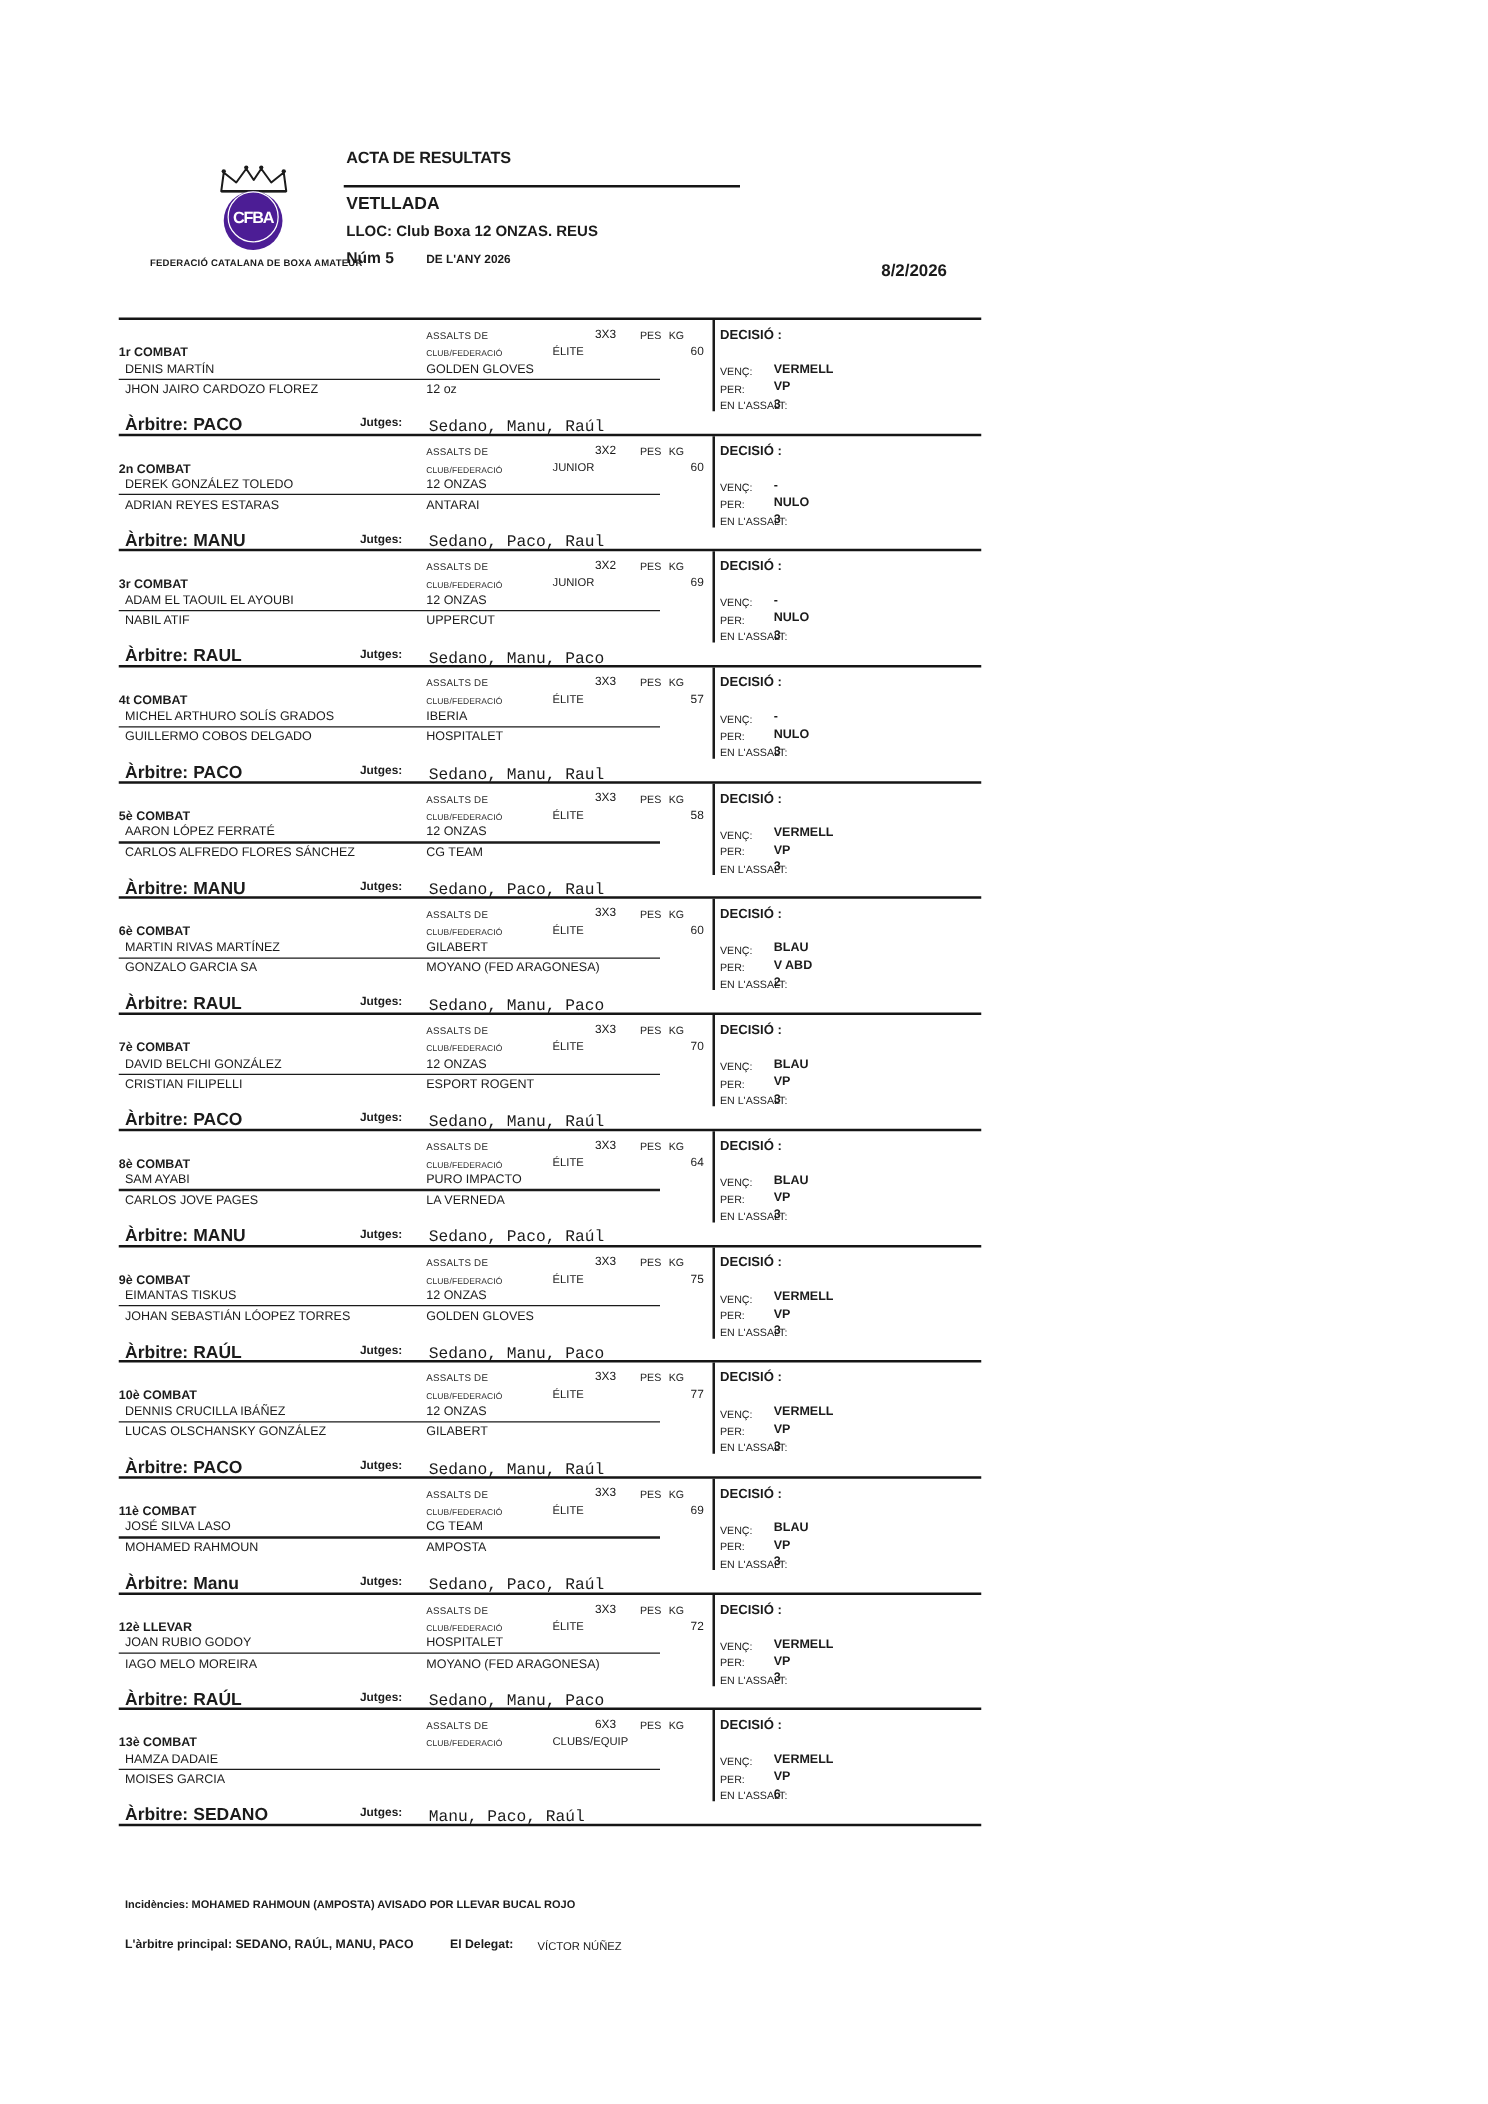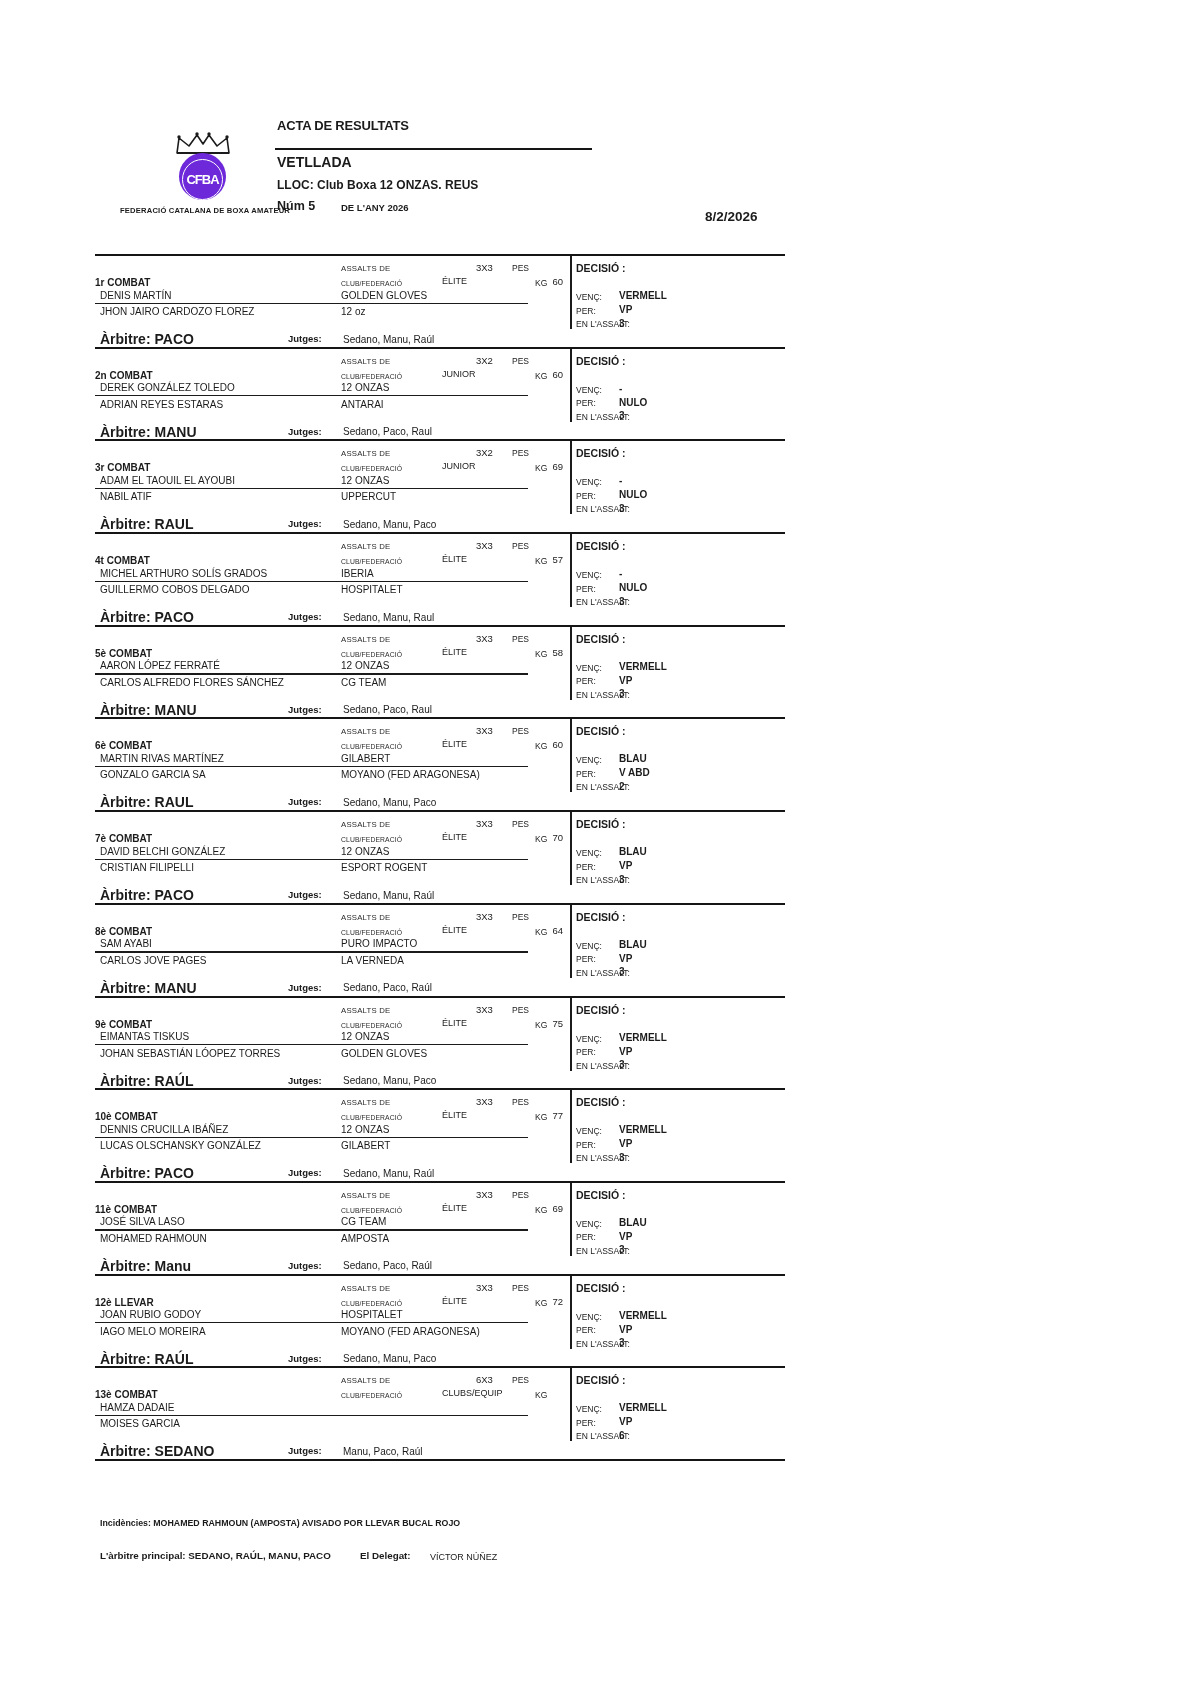--- a/index.html
+++ b/index.html
@@ -3,63 +3,63 @@
 <meta charset="utf-8">
 <style>
   html,body{margin:0;padding:0;background:#e8e8e8;}
   .page{position:relative;width:1190px;height:1683px;background:#ffffff;margin:0 auto;
         font-family:"Liberation Sans",sans-serif;color:#1b1b1b;overflow:hidden;}
   .abs{position:absolute;}
 
   
   .logo-crown{position:absolute;left:171px;top:131px;}
   .logo-circle{position:absolute;left:179px;top:153px;width:47px;height:47px;border-radius:50%;
-               background:#6d28d9;display:flex;align-items:flex-end;justify-content:center;}
+               background:#4c1d95;display:flex;align-items:flex-start;justify-content:center;}
   .logo-ring{width:39px;height:39px;border-radius:50%;border:1.5px solid #fff;
              display:flex;align-items:center;justify-content:center;}
   .logo-mono{color:#fff;font-size:13px;font-weight:bold;letter-spacing:-1px;}
   .fed-caption{left:80px;top:206px;width:250px;text-align:center;font-size:7.6px;font-weight:bold;letter-spacing:.2px;}
 
   .doc-title{left:277px;top:118px;font-size:13px;font-weight:bold;letter-spacing:-.2px;}
   .title-rule{left:275px;top:148px;width:317px;height:1.6px;background:#151515;}
   .doc-subtitle{left:277px;top:154px;font-size:14px;font-weight:bold;}
   .doc-lloc{left:277px;top:178px;font-size:12px;font-weight:bold;}
   .doc-num{left:277px;top:199px;font-size:12.5px;font-weight:bold;}
   .doc-year{left:341px;top:202px;font-size:9.5px;font-weight:bold;}
   .doc-date{left:705px;top:209px;font-size:13.5px;font-weight:bold;}
 
   
   .combat-list{position:absolute;left:95px;top:254px;width:690px;border-bottom:2.4px solid #151515;}
   .combat{position:relative;height:90.7px;border-top:2.4px solid #151515;}
   .combat > div{position:absolute;white-space:nowrap;}
   .c-assalts-label{left:246px;top:8px;font-size:7.8px;letter-spacing:.2px;color:#2a2a2a;}
   .c-rounds{left:345px;top:6px;font-size:9.5px;margin-left:36px;}
   .c-pes-label{left:417px;top:7px;font-size:8.5px;}
-  .c-kg-label{left:440px;top:22px;font-size:8.5px;text-align:center;}
+  .c-kg-label{left:440px;top:7px;font-size:8.5px;text-align:center;}
   .c-num{left:0;top:21px;font-size:10px;font-weight:bold;}
   .c-clubfed-label{left:246px;top:24px;font-size:6.8px;letter-spacing:.1px;color:#2a2a2a;}
   .c-cat{left:347px;top:20px;font-size:9px;}
   .c-kg{left:395px;top:20px;width:73px;text-align:right;font-size:9.5px;}
   .c-boxer1{left:5px;top:33.5px;font-size:10px;}
   .c-club1{left:246px;top:33.5px;font-size:10px;}
   .u-line{left:0;top:46.5px;width:433px;height:1.3px;background:#1b1b1b;}
   .c-boxer2{left:5px;top:50px;font-size:10px;}
   .c-club2{left:246px;top:50px;font-size:10px;}
   .c-divider{left:475px;top:0;width:1.6px;height:73px;background:#1b1b1b;}
   .d-label{left:481px;top:6px;font-size:10.5px;font-weight:bold;}
   .d-venc-label{left:481px;top:36px;font-size:8.5px;}
   .d-venc{left:524px;top:34px;font-size:10px;font-weight:bold;}
   .d-per-label{left:481px;top:49.5px;font-size:8.5px;}
   .d-per{left:524px;top:48px;font-size:10px;font-weight:bold;}
   .d-assalt-label{left:481px;top:63px;font-size:8.5px;}
   .d-assalt{left:524px;top:61.5px;font-size:10px;font-weight:bold;}
   .c-arbitre{left:5px;top:75px;font-size:14px;font-weight:bold;}
   .c-arbitre span:first-child{margin-right:4px;}
   .c-jutges-label{left:193px;top:77px;font-size:9.5px;font-weight:bold;}
-  .c-jutges{left:248px;top:77.5px;font-size:10px;}
+  .c-jutges{left:248px;top:77.5px;font-size:13px;font-family:Liberation Mono, monospace;}
 
   
   .f-incidencies{left:100px;top:1518px;font-size:8.8px;font-weight:bold;}
   .f-arbitre-principal{left:100px;top:1550px;font-size:9.8px;font-weight:bold;}
   .f-delegat-label{left:360px;top:1550px;font-size:9.8px;font-weight:bold;}
   .f-delegat-value{left:430px;top:1551.5px;font-size:9px;}
 </style>
 </head>
 <body>
 

